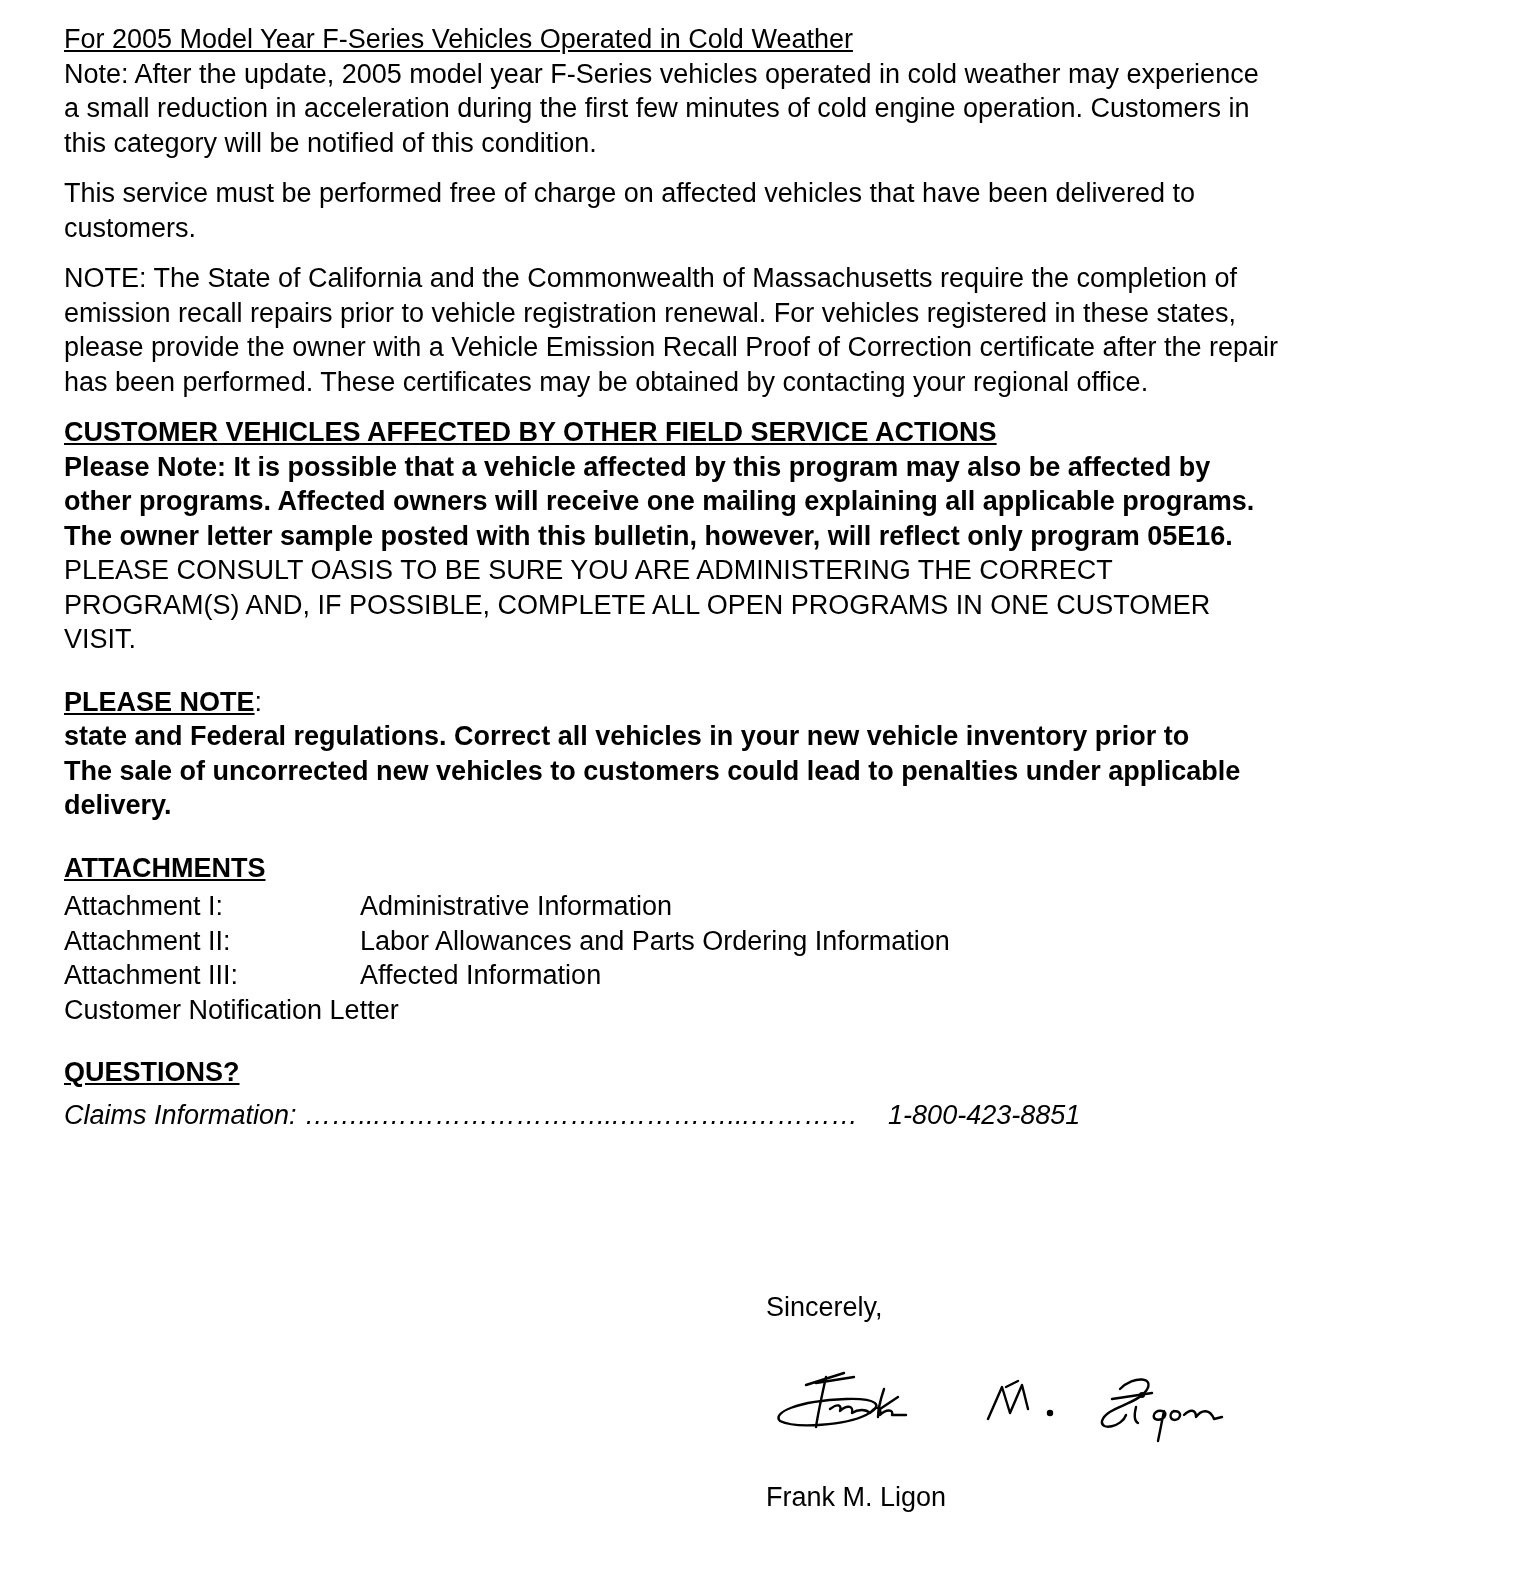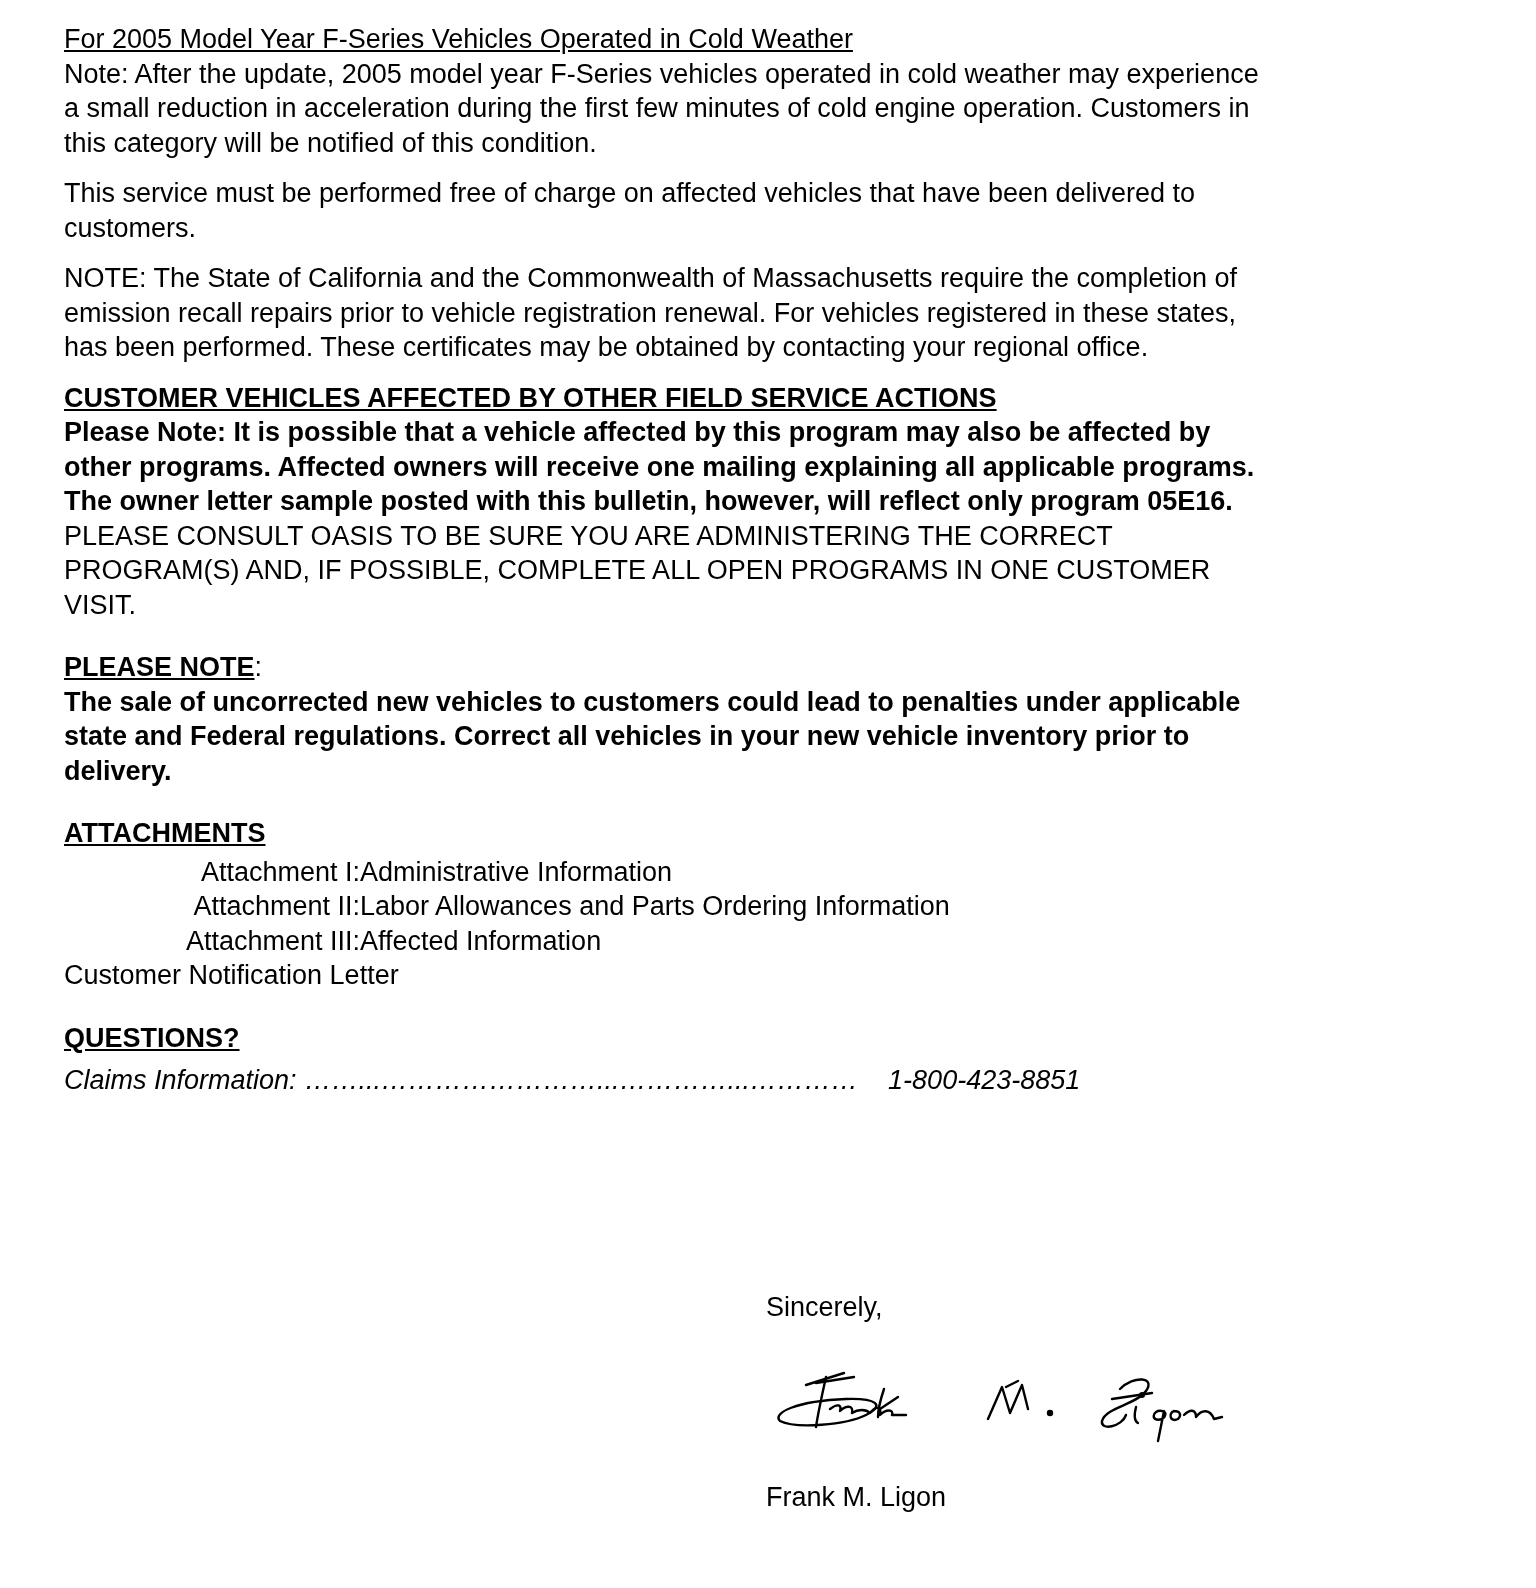--- a/index.html
+++ b/index.html
@@ -6,21 +6,21 @@
     body {
       width: 1536px; height: 1588px; position: relative; overflow: hidden;
       font-family: "Liberation Sans", sans-serif; color: #000; font-size: 27px;
     }
     .page { position: absolute; left: 64px; top: 22px; width: 1380px; }
     .line { line-height: 34.5px; }
     .u { text-decoration: underline; }
     .b { font-weight: bold; }
     p { margin: 0; }
     .para { margin-bottom: 16px; }
-    .att-row { display: flex; line-height: 34.5px; text-align: right; }
+    .att-row { display: flex; line-height: 34.5px; }
     .att-label { width: 296px; }
     .claims-row { display: flex; line-height: 34.5px; font-style: italic; }
     .dots { letter-spacing: 0px; margin-left: 8px; }
     .phone { margin-left: 30px; }
     .sig-block { position: absolute; left: 766px; top: 1290px; }
     .signature { position: absolute; left: 766px; top: 1365px; width: 460px; height: 80px; }
     .signer { position: absolute; left: 766px; top: 1480px; }
   </style>
 </head>
 <body>
@@ -35,39 +35,40 @@
   </section>
 
   <section class="para">
     <p class="line">This service must be performed free of charge on affected vehicles that have been delivered to</p>
     <p class="line">customers.</p>
   </section>
 
   <section class="para">
     <p class="line">NOTE:  The State of California and the Commonwealth of Massachusetts require the completion of</p>
     <p class="line">emission recall repairs prior to vehicle registration renewal.  For vehicles registered in these states,</p>
+    <p class="line">please provide the owner with a Vehicle Emission Recall Proof of Correction certificate after the repair</p>
     <p class="line">has been performed.  These certificates may be obtained by contacting your regional office.</p>
   </section>
 
   <section class="para" style="margin-bottom:28px;">
     <p class="line u b" style="margin-bottom:0;">CUSTOMER VEHICLES AFFECTED BY OTHER FIELD SERVICE ACTIONS</p>
     <p class="line b">Please Note:  It is possible that a vehicle affected by this program may also be affected by</p>
     <p class="line b">other programs.  Affected owners will receive one mailing explaining all applicable programs.</p>
     <p class="line b">The owner letter sample posted with this bulletin, however, will reflect only program 05E16.</p>
     <p class="line">PLEASE CONSULT OASIS TO BE SURE YOU ARE ADMINISTERING THE CORRECT</p>
     <p class="line">PROGRAM(S) AND, IF POSSIBLE, COMPLETE ALL OPEN PROGRAMS IN ONE CUSTOMER</p>
     <p class="line">VISIT.</p>
   </section>
 
   <section class="para" style="margin-bottom:28px;">
     <p class="line" style="">
       <span class="u b">PLEASE NOTE</span><span>:</span>
     </p>
+    <p class="line b">state and Federal regulations.  Correct all vehicles in your new vehicle inventory prior to</p>
     <p class="line b">The sale of uncorrected new vehicles to customers could lead to penalties under applicable</p>
-    <p class="line b">state and Federal regulations.  Correct all vehicles in your new vehicle inventory prior to</p>
     <p class="line b">delivery.</p>
   </section>
 
   <section class="para" style="margin-bottom:28px;">
     <p class="line u b" style="margin-bottom:4px;">ATTACHMENTS</p>
     <div class="att-row">
       <span class="att-label">Attachment I:</span>
       <span>Administrative Information</span>
     </div>
     <div class="att-row">

